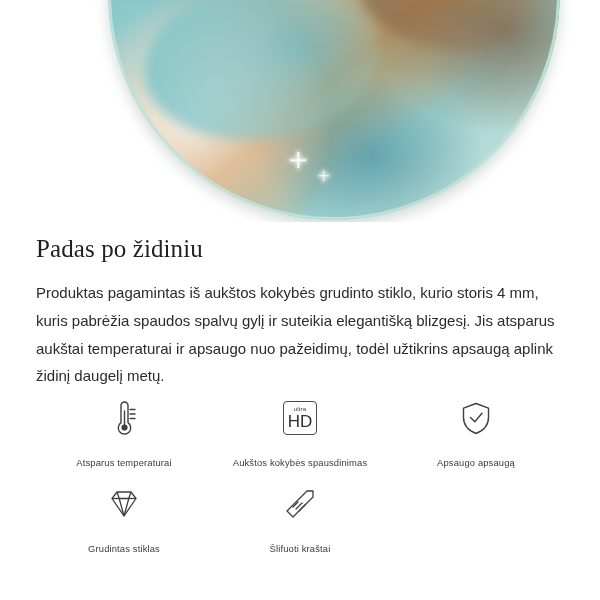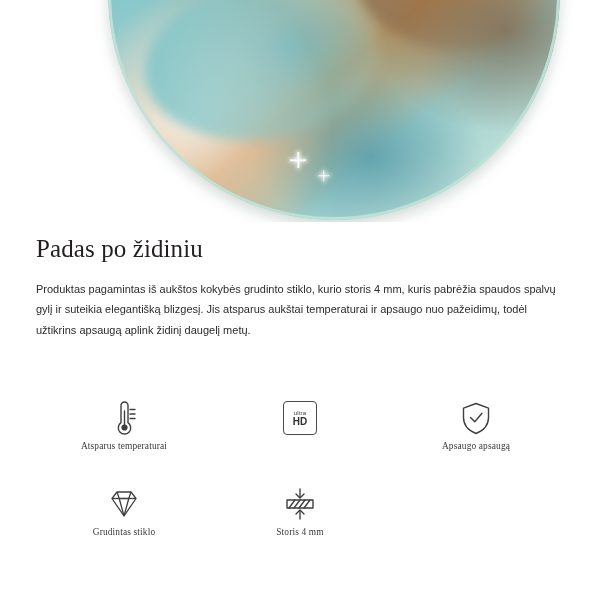--- a/index.html
+++ b/index.html
@@ -114,21 +114,21 @@
     font-weight: 400;
     color: #231f20;
     letter-spacing: 0.1px;
   }
   .headline .line2 {
     display: block;
   }
   .body-copy {
     margin: 0;
     padding: 14px 36px 0 36px;
-    font-size: 11px;
+    font-size: 15px;
     line-height: 1.85;
     color: #2b2b2b;
     text-align: left;
   }
 
   
   .features {
     position: absolute;
     left: 36px;
     top: 396px;
@@ -144,46 +144,45 @@
     align-items: center;
     justify-content: flex-start;
   }
   .feature .glyph {
     height: 44px;
     display: flex;
     align-items: center;
     justify-content: center;
   }
   .feature .caption {
-    margin-top: 1px;
+    margin-top: 17px;
     font-size: 9.4px;
     color: #3a3a3a;
     text-align: right;
     letter-spacing: 0.15px;
-    font-family: Liberation Serif, serif;
   }
   .ultrahd {
     width: 32px;
     height: 32px;
     border: 1.6px solid #4a4a4a;
     border-radius: 4px;
     display: flex;
     flex-direction: column;
     align-items: center;
     justify-content: center;
     line-height: 1;
   }
   .ultrahd .u-top {
     font-size: 6px;
     color: #3a3a3a;
     letter-spacing: 0.2px;
   }
   .ultrahd .u-bot {
-    font-size: 10px;
-    font-weight: bold;
+    font-size: 17px;
+    font-weight: normal;
     color: #2f2f2f;
     margin-top: 1px;
   }
 </style>
 </head>
 <body>
 
 <div class="page">
 
   <div class="hero">
@@ -221,20 +220,21 @@
       <div class="caption">Atsparus temperaturai</div>
     </div>
 
     <div class="feature">
       <div class="glyph">
         <div class="ultrahd">
           <span class="u-top">ultra</span>
           <span class="u-bot">HD</span>
         </div>
       </div>
+      <div class="caption">Aukštos kokybės spausdinimas</div>
     </div>
 
     <div class="feature">
       <div class="glyph">
         <svg width="34" height="38" viewBox="0 0 34 38" fill="none" stroke="#3f3f3f" stroke-width="1.4" stroke-linejoin="round" stroke-linecap="round">
           <path d="M17 4.5 4.5 9.2v9.3c0 7.3 5.2 13.1 12.5 16 7.3-2.9 12.5-8.7 12.5-16V9.2z"></path>
           <polyline points="11.5,18.5 15.8,22.8 23,14.2"></polyline>
         </svg>
       </div>
       <div class="caption">Apsaugo apsaugą</div>
@@ -243,35 +243,30 @@
     <div class="feature">
       <div class="glyph">
         <svg width="40" height="34" viewBox="0 0 40 34" fill="none" stroke="#3f3f3f" stroke-width="1.3" stroke-linejoin="round">
           <path d="M8 11.5 13 5h14l5 6.5L20 29z"></path>
           <path d="M8 11.5h24"></path>
           <path d="M13 5l2.2 6.5L20 29"></path>
           <path d="M27 5l-2.2 6.5L20 29"></path>
           <path d="M15.2 11.5h9.6"></path>
         </svg>
       </div>
-      <div class="caption">Grudintas stiklo</div>
-    </div>
-
-
-    <div class="feature">
-      <div class="glyph">
-        <svg width="40" height="38" viewBox="0 0 40 38" fill="none" stroke="#3f3f3f" stroke-width="1.4" stroke-linecap="round" stroke-linejoin="round">
-          <line x1="20" y1="4" x2="20" y2="12"></line>
-          <polyline points="16,9 20,13 24,9"></polyline>
-          <rect x="7" y="15" width="26" height="8"></rect>
-          <line x1="9" y1="23" x2="15" y2="15"></line>
-          <line x1="14" y1="23" x2="20" y2="15"></line>
-          <line x1="19" y1="23" x2="25" y2="15"></line>
-          <line x1="24" y1="23" x2="30" y2="15"></line>
-          <line x1="20" y1="26" x2="20" y2="34"></line>
-          <polyline points="16,29 20,25 24,29"></polyline>
-        </svg>
-      </div>
-      <div class="caption">Storis 4 mm</div>
-    </div>
+      <div class="caption">Grudintas stiklas</div>
+    </div>
+
+    <div class="feature">
+      <div class="glyph">
+        <svg width="38" height="34" viewBox="0 0 38 34" fill="none" stroke="#3f3f3f" stroke-width="1.3" stroke-linecap="round" stroke-linejoin="round">
+          <path d="M6 27 26 7h6v6L12 33z" transform="translate(0,-3)"></path>
+          <line x1="12" y1="20" x2="17" y2="15"></line>
+          <line x1="15" y1="22" x2="21" y2="16"></line>
+          <line x1="18" y1="24" x2="24" y2="18"></line>
+        </svg>
+      </div>
+      <div class="caption">Šlifuoti kraštai</div>
+    </div>
+
 
   </div>
 </div>
 
 </body></html>

